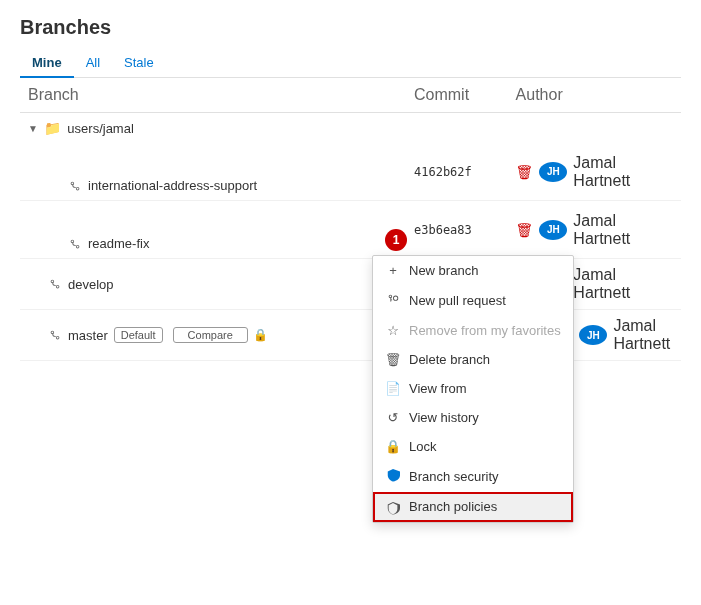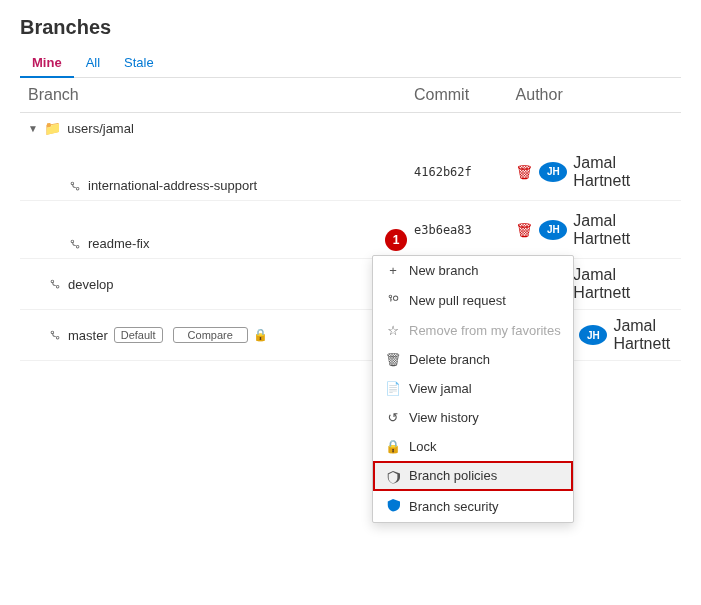--- a/index.html
+++ b/index.html
@@ -35,21 +35,21 @@
       padding: 6px 12px;
       cursor: pointer;
       font-size: 13px;
       color: #0078d4;
       border-bottom: 2px solid transparent;
       margin-bottom: -1px;
       text-decoration: none;
     }
 
     .tab.active {
-      color: #be185d;
+      color: #0c4a6e;
       border-bottom: 2px solid #0078d4;
       font-weight: 600;
     }
 
     .tab:not(.active) {
       color: #0078d4;
     }
 
     .branches-table {
       width: 100%;
@@ -412,41 +412,41 @@
   <div class="menu-item disabled">
     <span class="menu-icon">☆</span>
     <span>Remove from my favorites</span>
   </div>
   <div class="menu-item">
     <span class="menu-icon">🗑</span>
     <span>Delete branch</span>
   </div>
   <div class="menu-item">
     <span class="menu-icon">📄</span>
-    <span>View jamal</span>
+    <span>View from</span>
   </div>
   <div class="menu-item">
     <span class="menu-icon">↺</span>
     <span>View history</span>
   </div>
   <div class="menu-item">
     <span class="menu-icon">🔒</span>
     <span>Lock</span>
+  </div>
+  <div class="menu-item">
+    <span class="menu-icon">
+      <svg width="14" height="14" viewBox="0 0 16 16" fill="#0078d4">
+        <path d="M8 1L2 4v4c0 3.5 2.5 6.5 6 7.5C13.5 14.5 16 11.5 16 8V4L8 1z"></path>
+      </svg>
+    </span>
+    <span>Branch security</span>
   </div>
   <div class="menu-item highlighted">
     <span class="menu-icon policy-icon">
       <svg width="14" height="14" viewBox="0 0 16 16" fill="#555">
         <path d="M8 1L2 4v4c0 3.5 2.5 6.5 6 7.5C13.5 14.5 16 11.5 16 8V4L8 1zm0 1.3l5 2.5v4.2c0 2.8-2 5.4-5 6.2-3-0.8-5-3.4-5-6.2V4.8L8 2.3z"></path>
       </svg>
     </span>
     <span>Branch policies</span>
   </div>
-  <div class="menu-item">
-    <span class="menu-icon">
-      <svg width="14" height="14" viewBox="0 0 16 16" fill="#0078d4">
-        <path d="M8 1L2 4v4c0 3.5 2.5 6.5 6 7.5C13.5 14.5 16 11.5 16 8V4L8 1z"></path>
-      </svg>
-    </span>
-    <span>Branch security</span>
-  </div>
 </div>
 
 <div class="circle-badge badge-2">2</div>
 
 </body></html>

